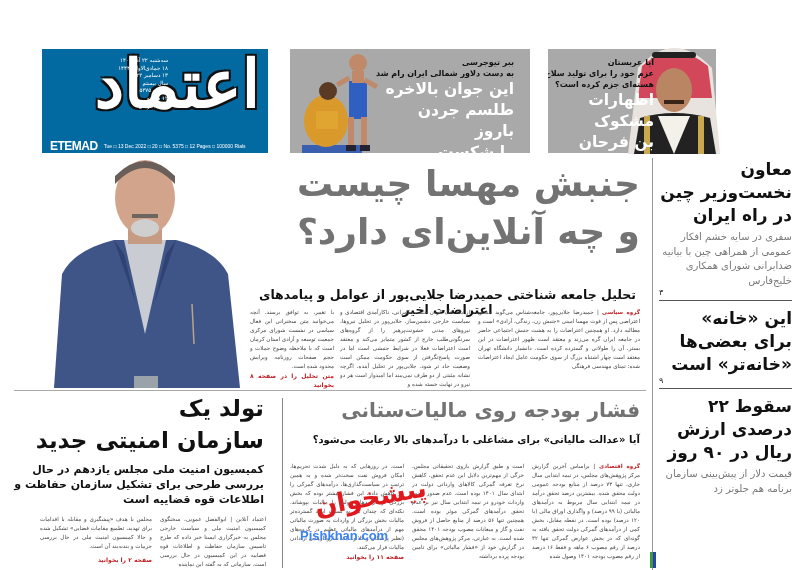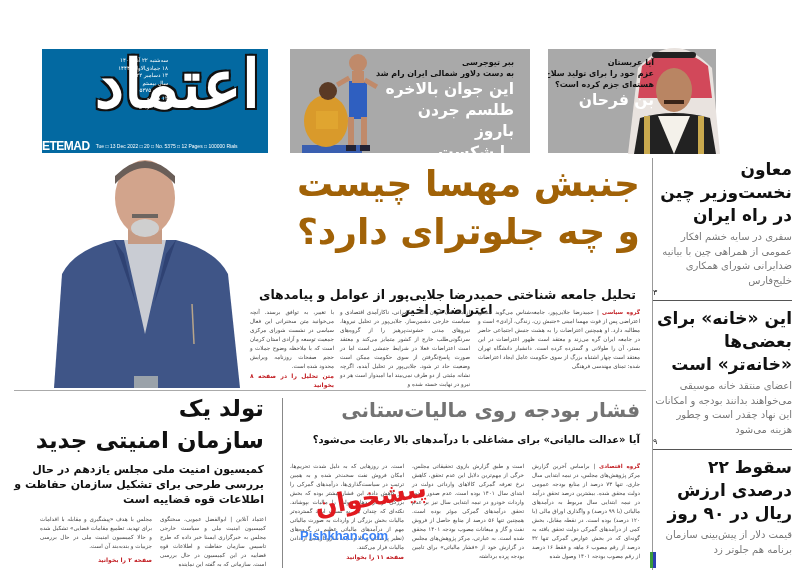--- a/index.html
+++ b/index.html
@@ -6,42 +6,42 @@
   html, body { width: 800px; height: 570px; background: #ffffff; overflow: hidden; }
   body { position: relative; font-family: "DejaVu Sans", sans-serif; color: #111; direction: rtl; }
 
   .abs { position: absolute; }
 
   
   .masthead { left: 42px; top: 49px; width: 226px; height: 104px; background: #0369a1; overflow: hidden; }
   .logo-word { position: absolute; right: 8px; top: 2px; font-family: "DejaVu Serif", serif; font-size: 66px; font-weight: bold; color: #fff; line-height: 1; letter-spacing: -4px;
     text-shadow: -2px -2px 0 #111, 2px -2px 0 #111, -2px 2px 0 #111, 2px 2px 0 #111; }
   .issue-info { position: absolute; left: 66px; top: 8px; width: 60px; font-size: 5.5px; line-height: 7.6px; color: #fff; text-align: right; }
-  .masthead-bar { position: absolute; left: 0; bottom: 0; width: 100%; height: 14px; direction: ltr; display: flex; align-items: center; padding-left: 0; }
+  .masthead-bar { position: absolute; left: 0; bottom: 0; width: 100%; height: 14px; direction: ltr; display: flex; align-items: center; padding-left: 8px; }
   .etemad-latin { font-family: "Liberation Sans", sans-serif; font-size: 12px; color: #fff; font-weight: bold; letter-spacing: -0.5px; margin-right: 6px; }
   .latin-meta { font-family: "Liberation Sans", sans-serif; font-size: 5px; color: #fff; white-space: nowrap; }
 
   
   .teaser-wrestle { left: 290px; top: 49px; width: 240px; height: 104px; background: #a9a9a9; overflow: hidden; }
   .teaser-saudi { left: 548px; top: 49px; width: 168px; height: 104px; background: #a9a9a9; overflow: hidden; }
   .teaser-kicker { font-size: 8px; font-weight: bold; color: #111; line-height: 11px; text-align: right; }
   .teaser-title { font-size: 15.5px; font-weight: bold; color: #fff; line-height: 21px; text-align: right; }
   .photo-wrestlers { position: absolute; left: 4px; top: -8px; width: 92px; height: 112px; }
 
   
-  .right-col { left: 652px; top: 158px; width: 140px; height: 412px; border-left: 1px solid #999; }
+  .right-col { left: 652px; top: 158px; width: 140px; height: 412px; border-left: 1px solid #999; padding-left: 6px; }
   .rc-block { text-align: right; }
   .rc-title { font-size: 17px; font-weight: bold; line-height: 23px; color: #111; }
   .rc-sub { font-size: 10px; line-height: 14.5px; color: #777; margin-top: 3px; }
   .rc-page { font-size: 8px; color: #111; text-align: left; line-height: 10px; }
   .rc-divider { height: 1px; background: #555; margin: 2px 0 6px; }
 
   
   .lead-photo { left: 44px; top: 154px; width: 202px; height: 234px; }
-  .lead-head { left: 255px; top: 160px; width: 385px; text-align: right; font-size: 36px; font-weight: bold; line-height: 48px; color: #a16207; letter-spacing: -1px; }
+  .lead-head { left: 255px; top: 160px; width: 385px; text-align: right; font-size: 36px; font-weight: bold; line-height: 48px; color: #737373; letter-spacing: -1px; }
   .lead-sub { left: 255px; top: 287px; width: 385px; text-align: center; font-size: 12.5px; font-weight: bold; color: #111; }
   .body-col { font-size: 5.6px; line-height: 9px; color: #444; text-align: justify; }
   .body-col .kicker { color: #c32025; font-weight: bold; }
   .read-more { font-size: 6px; font-weight: bold; color: #c32025; }
 
   .h-divider { height: 1px; background: #aaa; }
   .v-divider { width: 1px; background: #888; }
 
   
   .sec-title { left: 14px; top: 392px; width: 250px; text-align: right; font-size: 23px; font-weight: bold; line-height: 32px; color: #111; }
@@ -100,20 +100,21 @@
     <div class="teaser-title">طلسم جردن باروز</div>
     <div class="teaser-title">را شکست</div>
   </div>
 </div>
 
 <div class="abs teaser-saudi">
   <div class="abs" style="right:62px; top:8px; width:110px; z-index:2;">
     <div class="teaser-kicker">آیا عربستان</div>
     <div class="teaser-kicker">عزم خود را برای تولید سلاح</div>
     <div class="teaser-kicker">هسته‌ای جزم کرده است؟</div>
+    <div class="teaser-title">اظهارات مشکوک</div>
     <div class="teaser-title">بن فرحان</div>
   </div>
 </div>
 <svg class="abs" style="left:628px; top:38px; width:92px; height:116px;" viewBox="0 0 92 116">
   <path d="M10 30 Q46 -10 84 30 L92 116 L0 116 Z" fill="#e9e3df"></path>
   <path d="M14 28 Q46 0 80 28 L84 60 L10 60 Z" fill="#d2485a"></path>
   <rect x="24" y="14" width="44" height="6" rx="3" fill="#222"></rect>
   <ellipse cx="46" cy="52" rx="18" ry="22" fill="#b98563"></ellipse>
   <rect x="36" y="62" width="20" height="4" fill="#3a2418"></rect>
   <path d="M12 80 Q46 70 82 80 L88 116 L6 116 Z" fill="#222"></path>
@@ -132,21 +133,21 @@
   <ellipse cx="101" cy="44" rx="30" ry="38" fill="#d2a48c"></ellipse>
   <path d="M71 30 Q101 -2 131 30 L131 22 Q101 -8 71 22 Z" fill="#6a5e58"></path>
   <ellipse cx="101" cy="74" rx="14" ry="9" fill="#cfcfcf"></ellipse>
   <rect x="88" y="60" width="26" height="4" fill="#6d6560"></rect>
   <rect x="90" y="222" width="24" height="12" fill="#9aa2aa"></rect>
   <line x1="148" y1="150" x2="150" y2="190" stroke="#b8a58a" stroke-width="1.5"></line>
 </svg>
 
 <div class="abs lead-head">
   <div>جنبش مهسا چیست</div>
-  <div>و چه جلوتر‌ای دارد؟</div>
+  <div>و چه آنلاین‌ای دارد؟</div>
 </div>
 <div class="abs lead-sub">تحلیل جامعه شناختی حمیدرضا جلایی‌پور از عوامل و پیامدهای اعتراضات اخیر</div>
 
 <div class="abs body-col" style="left:478px; top:308px; width:162px;">
   <span class="kicker">گروه سیاسی</span>
   <span>| حمیدرضا جلایی‌پور، جامعه‌شناس می‌گوید جنبش اعتراضی پس از فوت مهسا امینی «جنبش زن، زندگی، آزادی» است و مطالبه دارد. او همچنین اعتراضات را به هشت جنبش اجتماعی حاضر در جامعه ایران گره می‌زند و معتقد است ظهور اعتراضات در این بستر، آن را طولانی و گسترده کرده است. دانشیار دانشگاه تهران معتقد است چهار اشتباه بزرگ از سوی حکومت عامل ایجاد اعتراضات شده: تمنای مهندسی فرهنگی</span>
 </div>
 <div class="abs body-col" style="left:340px; top:308px; width:130px;">
   <span>از بالا، تنگ کردن حلقه حکمرانی، ناکارآمدی اقتصادی و سیاست خارجی دشمن‌ساز. جلایی‌پور در تحلیل نیروها، نیروهای مدنی خشونت‌پرهیز را از گروه‌های سرنگونی‌طلب خارج از کشور متمایز می‌کند و معتقد است اعتراضات فعلا در شرایط جنبشی است اما در صورت پاسخ‌نگرفتن از سوی حکومت ممکن است وضعیت حاد تر شود. جلایی‌پور در تحلیل آینده، اگرچه نشانه مثبتی از دو طرف نمی‌بیند اما امیدوار است هر دو نیرو در نهایت خسته شده و</span>
 </div>
@@ -192,21 +193,20 @@
 
 <div class="abs right-col">
   <div class="rc-block">
     <div class="rc-title">معاون نخست‌وزیر چین در راه ایران</div>
     <div class="rc-sub">سفری در سایه خشم افکار عمومی از همراهی چین با بیانیه ضدایرانی شورای همکاری خلیج‌فارس</div>
     <div class="rc-page">۳</div>
   </div>
   <div class="rc-divider"></div>
   <div class="rc-block">
     <div class="rc-title">این «خانه» برای بعضی‌ها «خانه‌تر» است</div>
-    <div class="rc-sub">اعضای منتقد خانه موسیقی می‌خواهند بدانند بودجه و امکانات این نهاد چقدر است و چطور هزینه می‌شود</div>
     <div class="rc-page">۹</div>
   </div>
   <div class="rc-divider"></div>
   <div class="rc-block">
     <div class="rc-title">سقوط ۲۲ درصدی ارزش ریال در ۹۰ روز</div>
     <div class="rc-sub">قیمت دلار از پیش‌بینی سازمان برنامه هم جلوتر زد</div>
   </div>
 </div>
 
 <div class="abs corner-tag">

